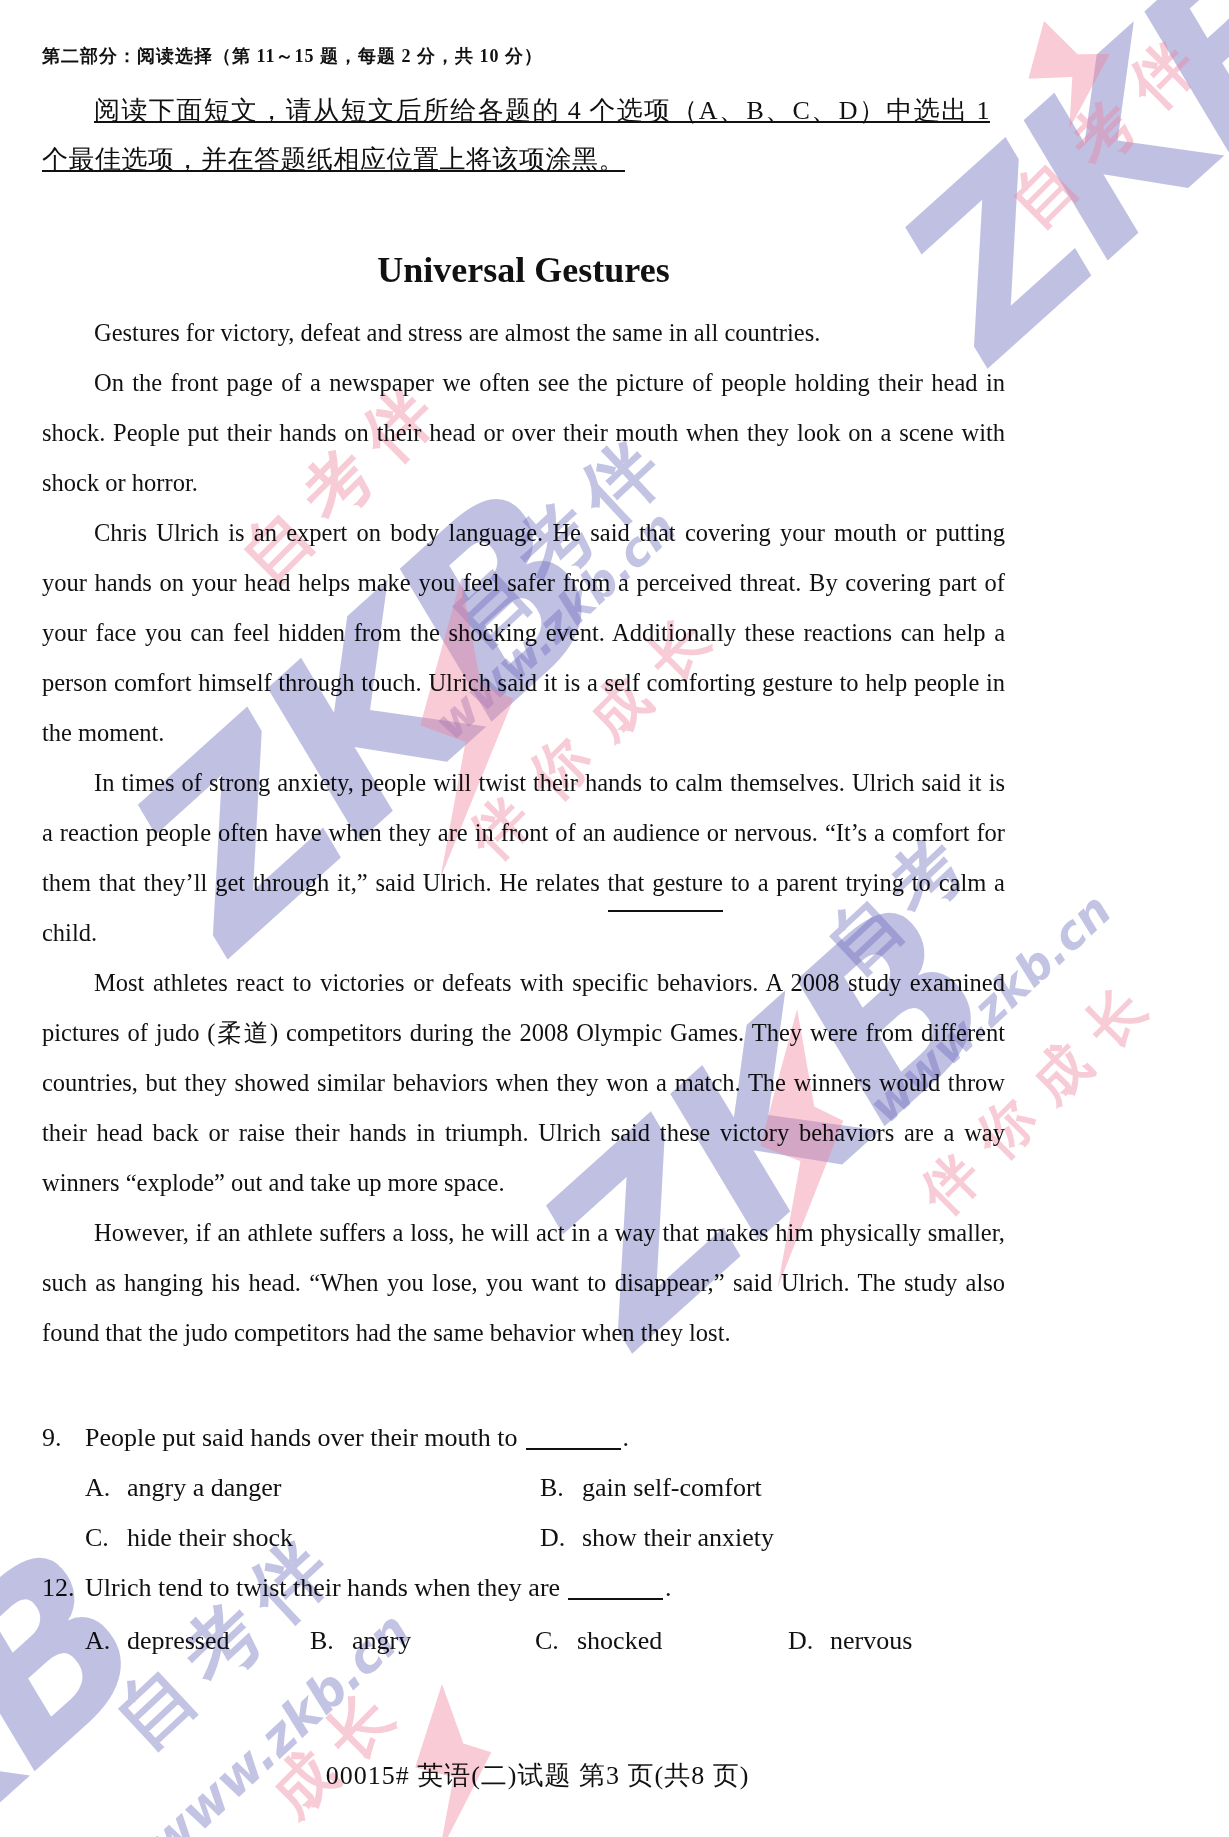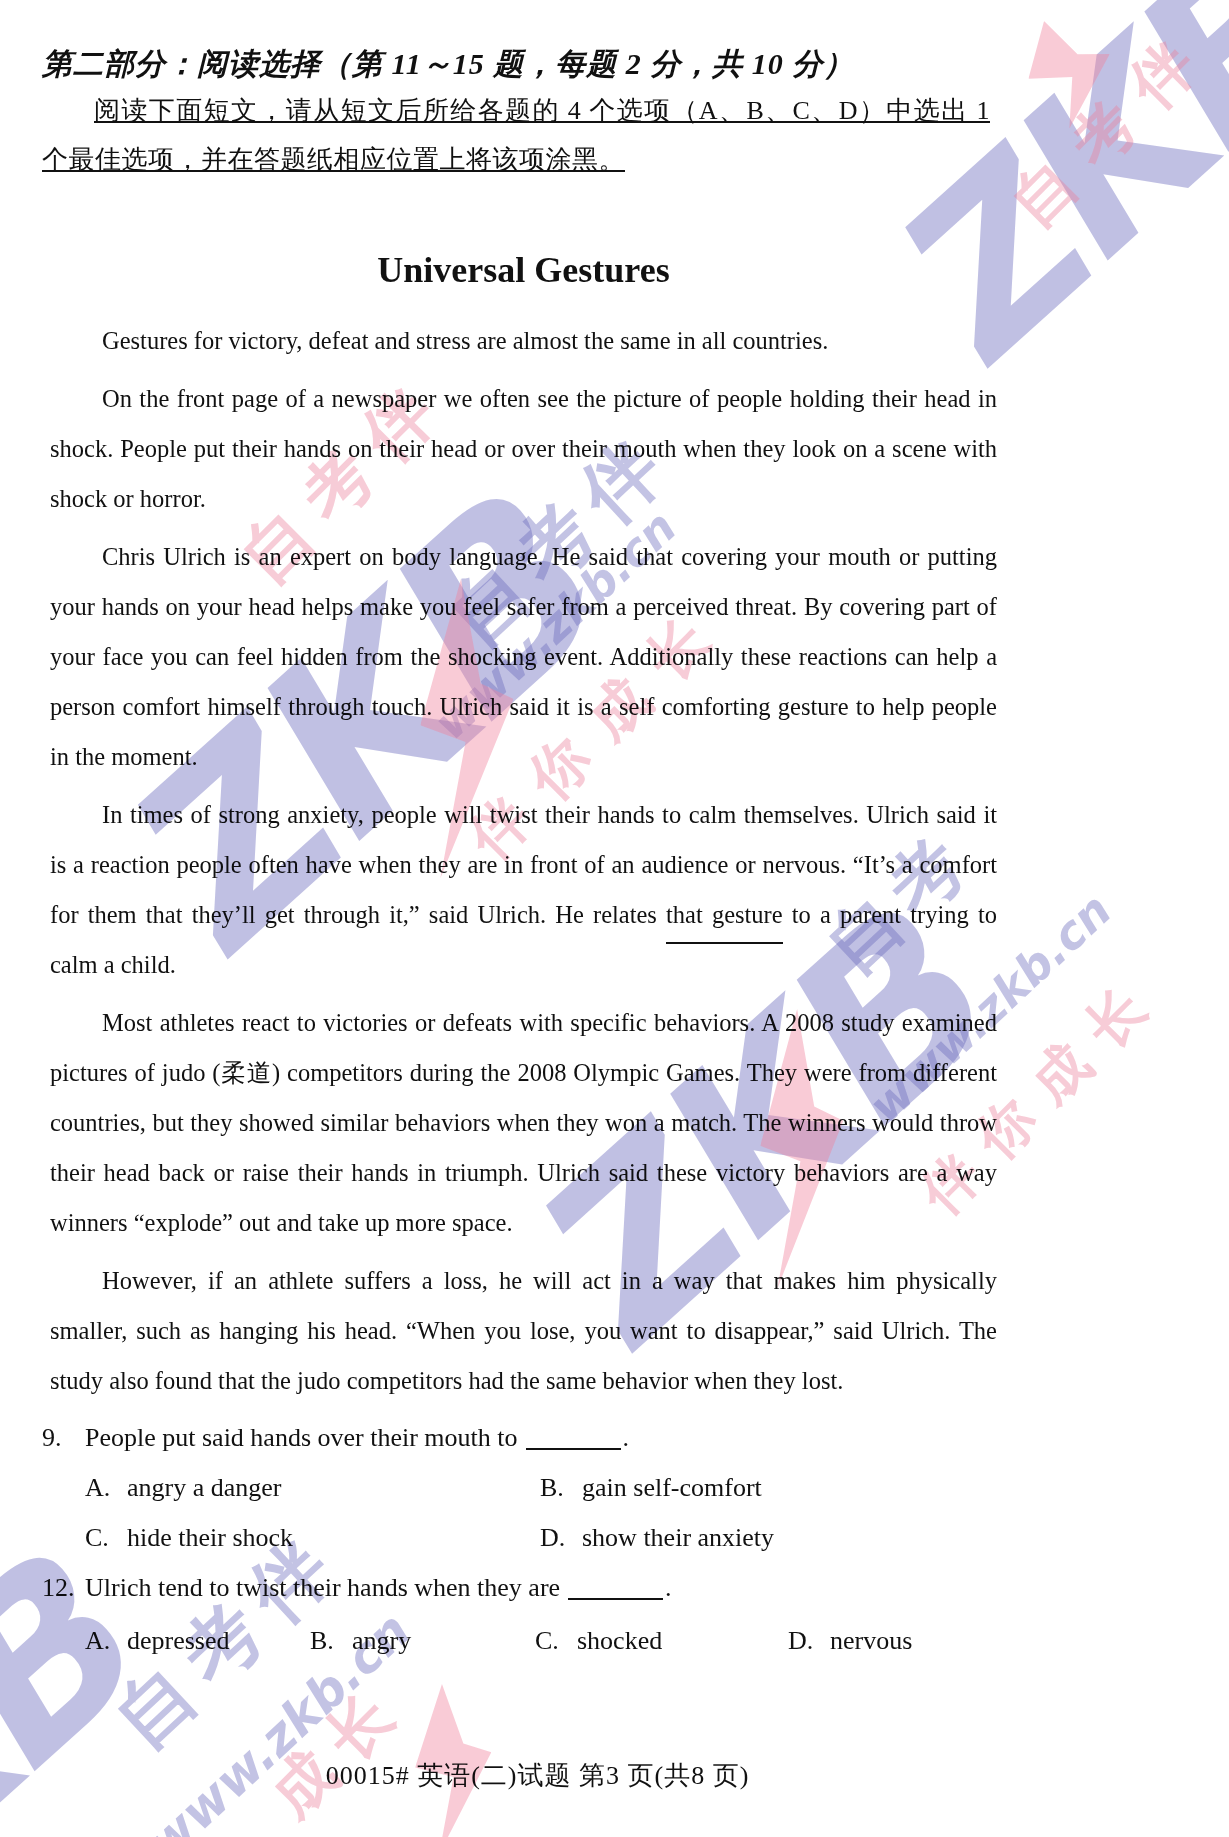--- a/index.html
+++ b/index.html
@@ -8,36 +8,36 @@
     width:1229px;height:1837px;
     background:#ffffff;
     overflow:hidden;
     font-family:"Liberation Serif","DejaVu Serif",serif;
     color:#111;
   }
   
   .content{position:absolute;inset:0;z-index:1;}
   .section-heading{
     position:absolute;left:42px;top:44px;width:1100px;
-    font-size:30px;font-weight:bold;letter-spacing:1px;font-style:italic;
+    font-size:18px;font-weight:bold;letter-spacing:1px;
   }
   .instructions{
     position:absolute;left:42px;top:86px;width:948px;
     font-size:26px;line-height:49px;text-indent:52px;
     text-align:justify;letter-spacing:0.5px;text-decoration:underline;
   }
   .passage-title{
     position:absolute;left:42px;top:249px;width:963px;
     text-align:center;font-weight:bold;font-size:36px;
   }
   .passage{
     position:absolute;left:42px;top:308px;width:963px;
     font-size:24.5px;line-height:50px;text-align:justify;
   }
-  .passage p{margin:8px;text-indent:52px;}
+  .passage p{margin:0;text-indent:52px;}
   .underline{border-bottom:2px solid #111;padding-bottom:14px;}
   .line{
     position:absolute;left:42px;width:1060px;height:50px;line-height:50px;
     font-size:26px;
   }
   .q-num{display:inline-block;width:43px;}
   .blank{
     display:inline-block;width:95px;height:0.85em;
     border-bottom:2.5px solid #111;margin-left:8px;margin-right:2px;
     vertical-align:-0.15em;

